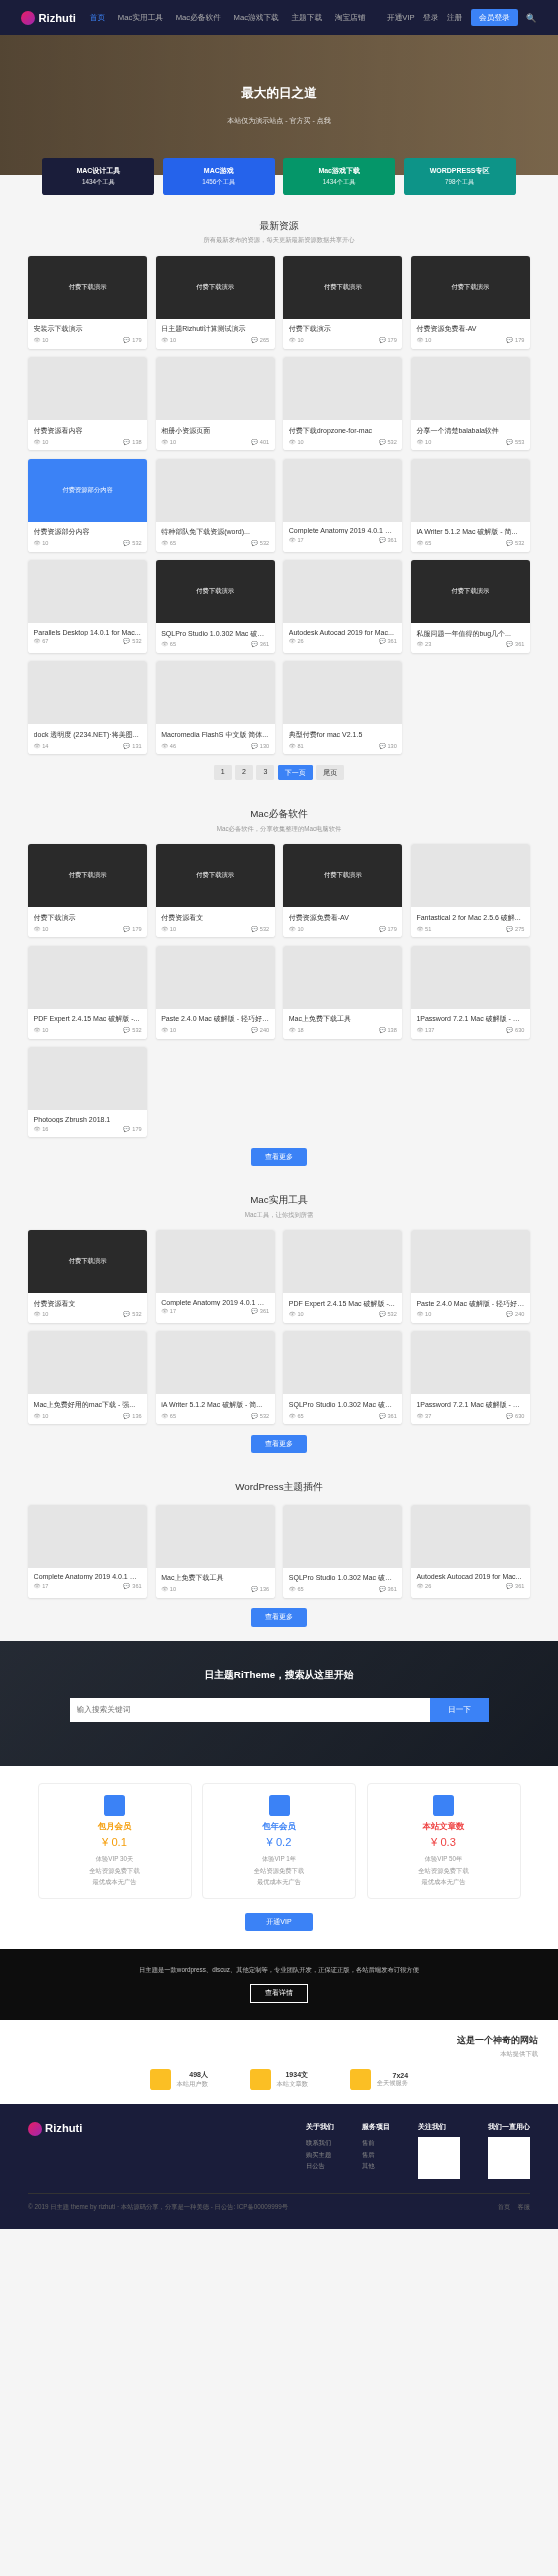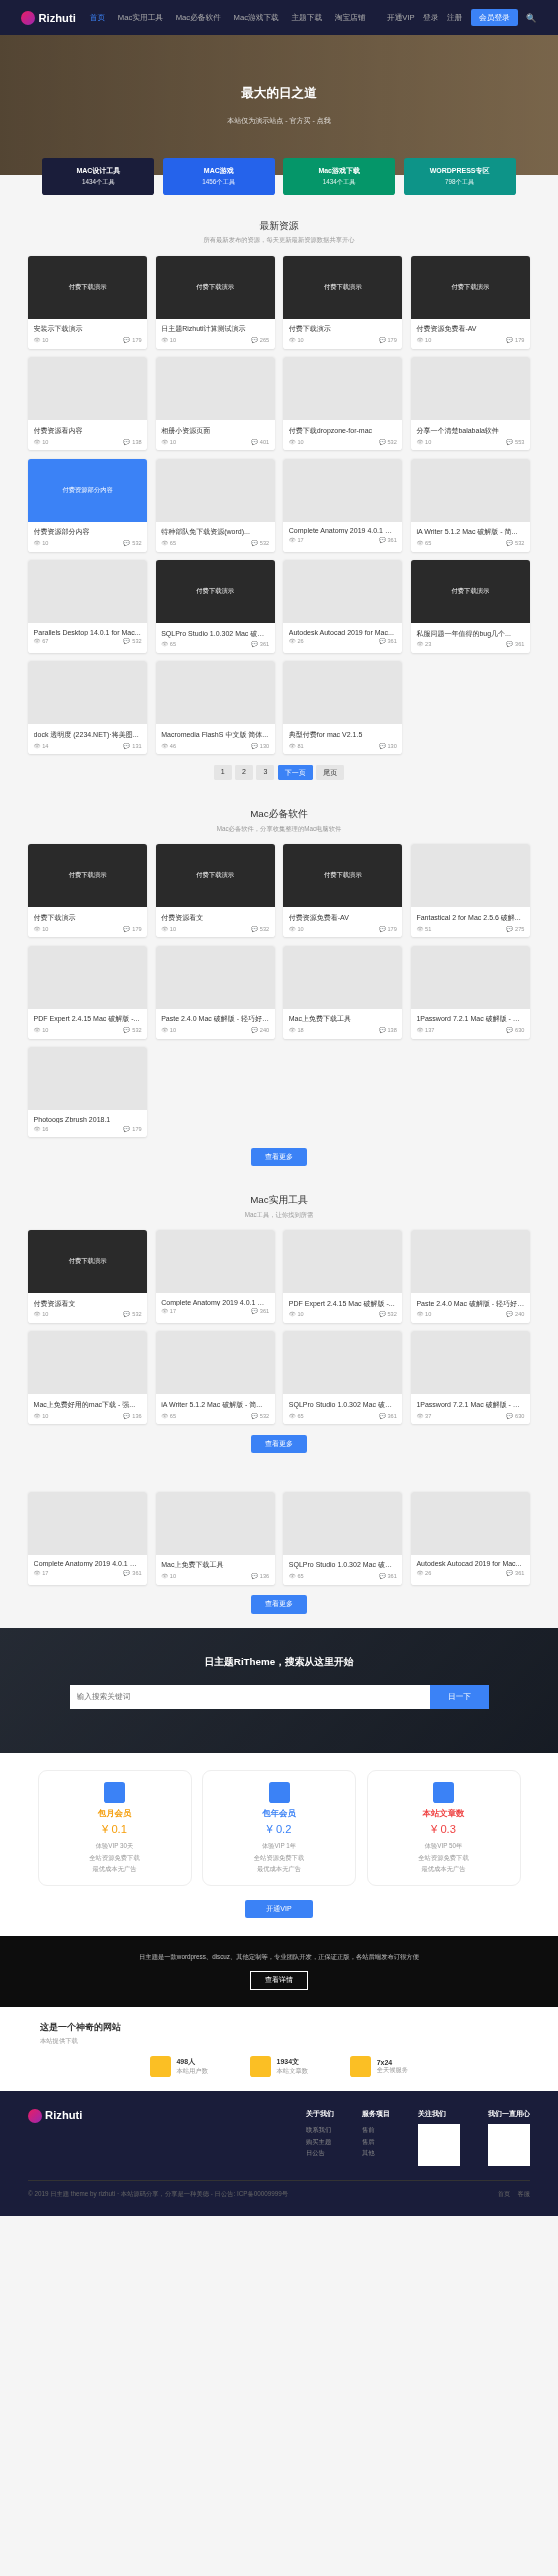--- a/index.html
+++ b/index.html
@@ -37,34 +37,34 @@
 .pagination span{padding:2.8px 7px;background:#e5e5e5;font-size:7px;border-radius:1.4px}
 .pagination span.active{background:#3b82f6;color:#fff}
 .btn-more{display:block;margin:10.5px auto 0;background:#3b82f6;color:#fff;padding:4.2px 14px;border:none;border-radius:2.1px;font-size:7px}
 .search-section{background:linear-gradient(rgba(0,0,0,.5),rgba(0,0,0,.5)),linear-gradient(135deg,#4a5568,#2d3748);padding:28px;text-align:center;color:#fff}
 .search-section h2{font-size:9.8px;margin-bottom:10.5px}
 .search-box{display:flex;max-width:419px;margin:16px auto}
 .search-box input{flex:1;padding:7px;border:none;font-size:7.7px}
 .search-box button{background:#3b82f6;color:#fff;border:none;padding:7px 17.5px;font-size:7.7px}
 .vip-section{background:#fff;padding:17.5px 28px}
 .vip-cards{display:flex;gap:10.5px;justify-content:center}
-.vip-card{flex:1;max-width:154px;text-align:center;padding:10.5px;border:0.7px solid #eee;border-radius:9px}
+.vip-card{flex:1;max-width:154px;text-align:center;padding:10.5px;border:0.7px solid #eee;border-radius:4px}
 .vip-icon{width:21px;height:21px;margin:0 auto 5.6px;background:#3b82f6;border-radius:2.8px}
 .vip-card h3{font-size:8.4px;margin-bottom:3.5px}
 .vip-card .price{font-size:11.2px;margin-bottom:5.6px}
 .vc1 h3,.vc1 .price{color:#f59e0b}
 .vc2 h3,.vc2 .price{color:#3b82f6}
 .vc3 h3,.vc3 .price{color:#ef4444}
 .vip-feat{font-size:6.3px;color:#999;line-height:1.8}
 .btn-buy{display:block;margin:14px auto 0;background:#3b82f6;color:#fff;padding:4.2px 21px;border:none;border-radius:2.1px;font-size:7px}
 .about-section{background:linear-gradient(rgba(0,0,0,.7),rgba(0,0,0,.7)),#2a2a2a;padding:17.5px;text-align:center;color:#fff}
 .about-section h2{font-size:9px;margin-bottom:5.6px}
 .about-section p{font-size:6.3px;opacity:.7;margin-bottom:8.4px}
 .btn-outline{background:transparent;border:0.7px solid #fff;color:#fff;padding:3.5px 14px;font-size:7px}
-.stats-section{background:#fff;padding:14px 40px;text-align:left}
+.stats-section{background:#fff;padding:14px 20px;text-align:right}
 .stats-section h2{font-size:9px;margin-bottom:2.8px}
 .stats-section p{font-size:6.3px;color:#999;margin-bottom:10.5px}
 .stats{display:flex;justify-content:center;gap:42px}
 .stat{display:flex;align-items:center;gap:5.6px;font-size:7px}
 .stat-icon{width:21px;height:21px;background:#fbbf24;border-radius:2.8px}
 .footer{background:#1a1d3a;padding:17.5px 28px;color:#aaa}
 .footer-top{display:flex;justify-content:space-between;margin-bottom:14px}
 .footer-logo{color:#fff;font-size:11.2px;font-weight:bold}
 .footer-cols{display:flex;gap:28px}
 .fcol h4{color:#fff;font-size:7px;margin-bottom:5.6px}
@@ -505,20 +505,21 @@
             <div class="card-meta">
               <span>👁 37</span>
               <span>💬 630</span>
             </div>
           </div>
         </div>
       </div>
       <button class="btn-more">查看更多</button>
     </div>
     <div class="section">
+      <div class="sec-title">WordPress主题插件</div>
       <div class="sec-sub"></div>
       <div class="grid">
         <div class="card">
           <div class="card-img light"></div>
           <div class="card-body">
             <div class="card-title">Complete Anatomy 2019 4.0.1 Mac...</div>
             <div class="card-meta">
               <span>👁 17</span>
               <span>💬 361</span>
             </div>

